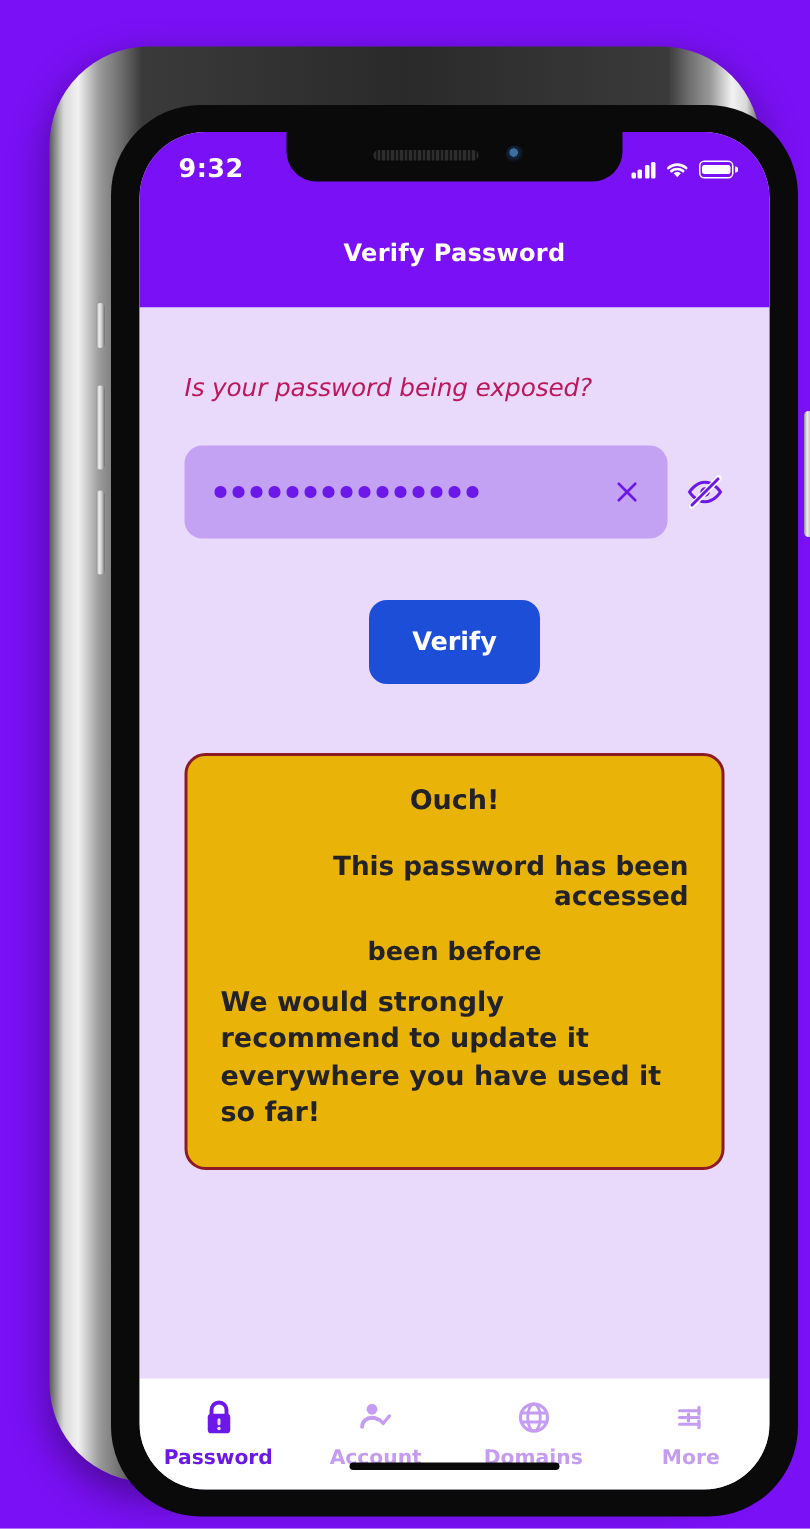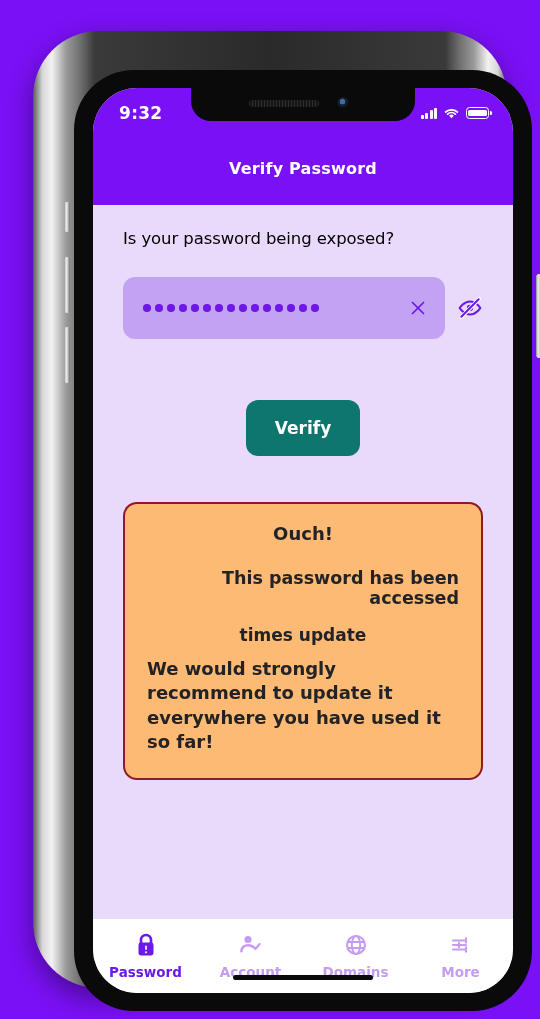--- a/index.html
+++ b/index.html
@@ -150,24 +150,25 @@
     letter-spacing: .2px;
   }
 
   
   .content {
     background: #e9d9fb;
     height: 714px;
     padding: 0 30px;
   }
   .question {
-    padding-top: 24px;
+    padding-top: 44px;
     font-size: 16.5px;
-    color: #000000;
+    color: #be185d;
     letter-spacing: -.1px;
+    font-style: italic;
   }
 
   .field-row {
     margin-top: 29px;
     display: flex;
     align-items: center;
     gap: 12px;
   }
   .pw-field {
     flex: 1;
@@ -188,37 +189,36 @@
     width: 7.5px; height: 7.5px;
     border-radius: 50%;
     background: #6b18e8;
     display: block;
   }
   .clear-x { width: 22px; height: 22px; flex: none; }
   .eye-off { width: 26px; height: 26px; flex: none; }
 
   .verify-wrap { display: flex; justify-content: center; margin-top: 41px; }
   .verify-btn {
-    background: #0f766e;
+    background: #1d4ed8;
     color: #fff;
     border: none;
     border-radius: 12px;
     width: 114px;
     height: 56px;
     font-size: 17px;
     font-weight: bold;
     font-family: inherit;
     cursor: pointer;
-    margin-top: 20px;
   }
 
   
   .alert {
     margin-top: 46px;
-    background: #fdba74;
+    background: #eab308;
     border: 2px solid #8d1b25;
     border-radius: 14px;
     padding: 19px 22px 24px;
   }
   .alert .ouch,
   .alert .accessed,
   .alert .times {
     text-align: center;
     color: #232327;
     font-weight: bold;
@@ -351,21 +351,21 @@
         </svg>
       </div>
 
       <div class="verify-wrap">
         <button class="verify-btn">Verify</button>
       </div>
 
       <div class="alert">
         <div class="ouch">Ouch!</div>
         <div class="accessed">This password has been accessed</div>
-        <div class="times">times update</div>
+        <div class="times">been before</div>
         <div class="advice">We would strongly recommend to update it everywhere you have used it so far!</div>
       </div>
 
     </div>
 
     <div class="tabbar">
 
       <div class="tab active">
         <span class="tab-icon">
           <svg width="24" height="26" viewBox="0 0 24 26">

